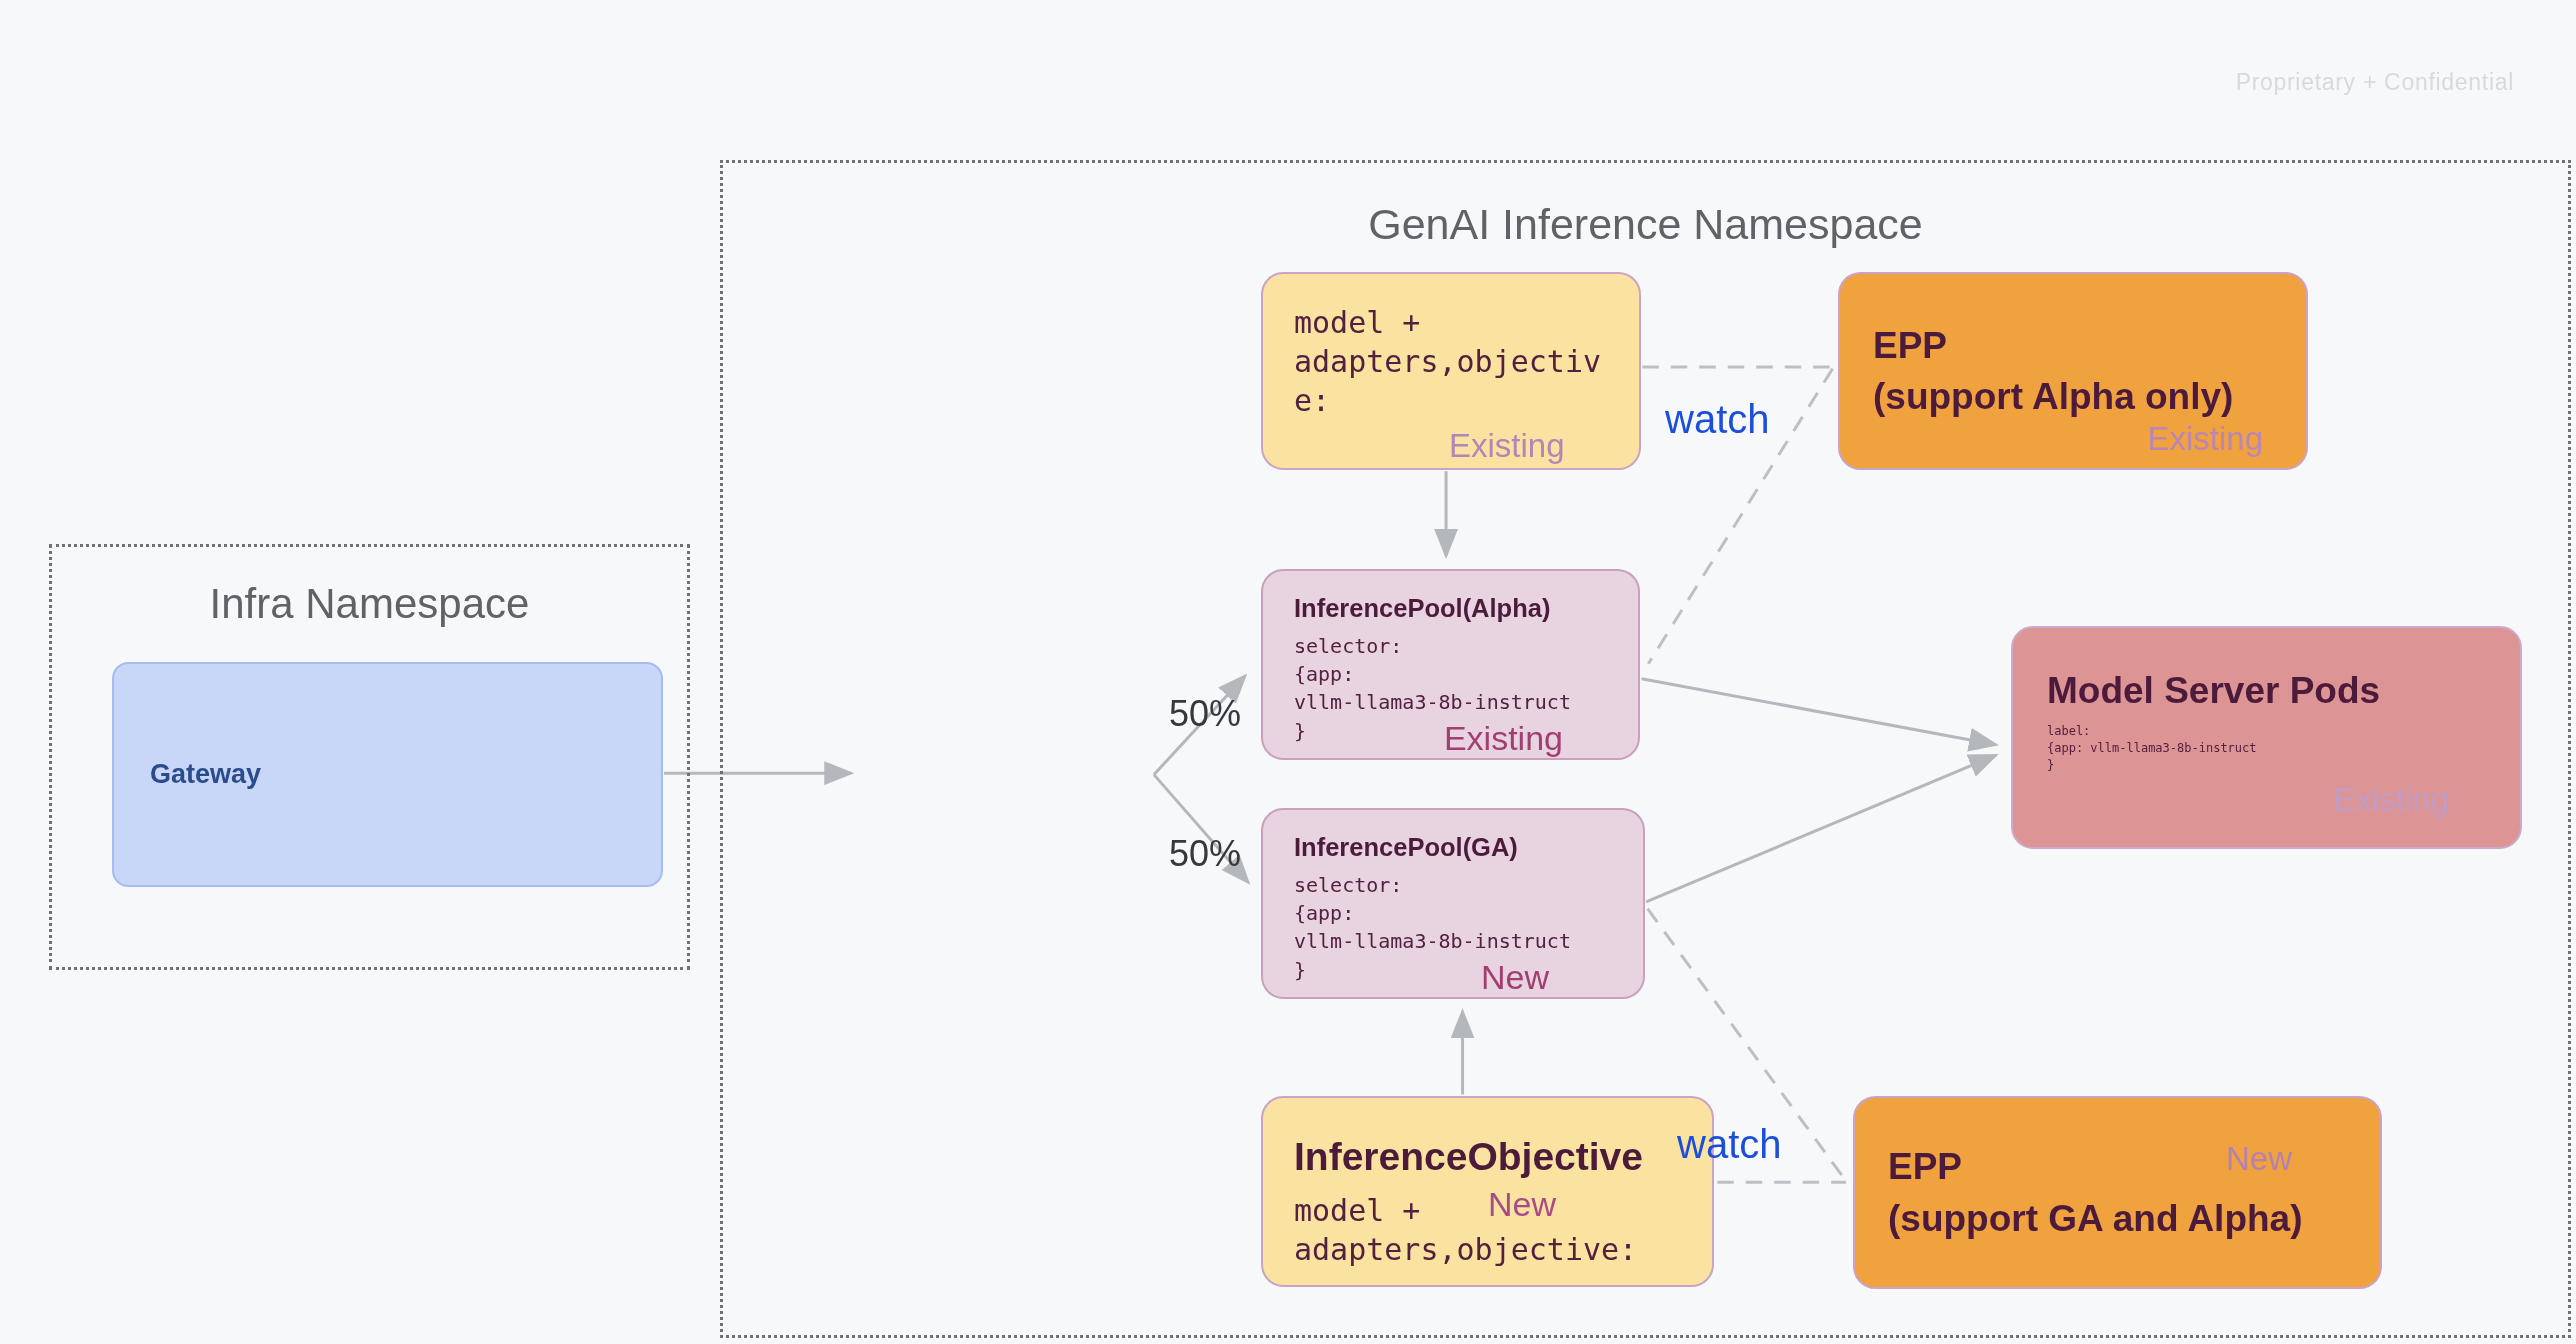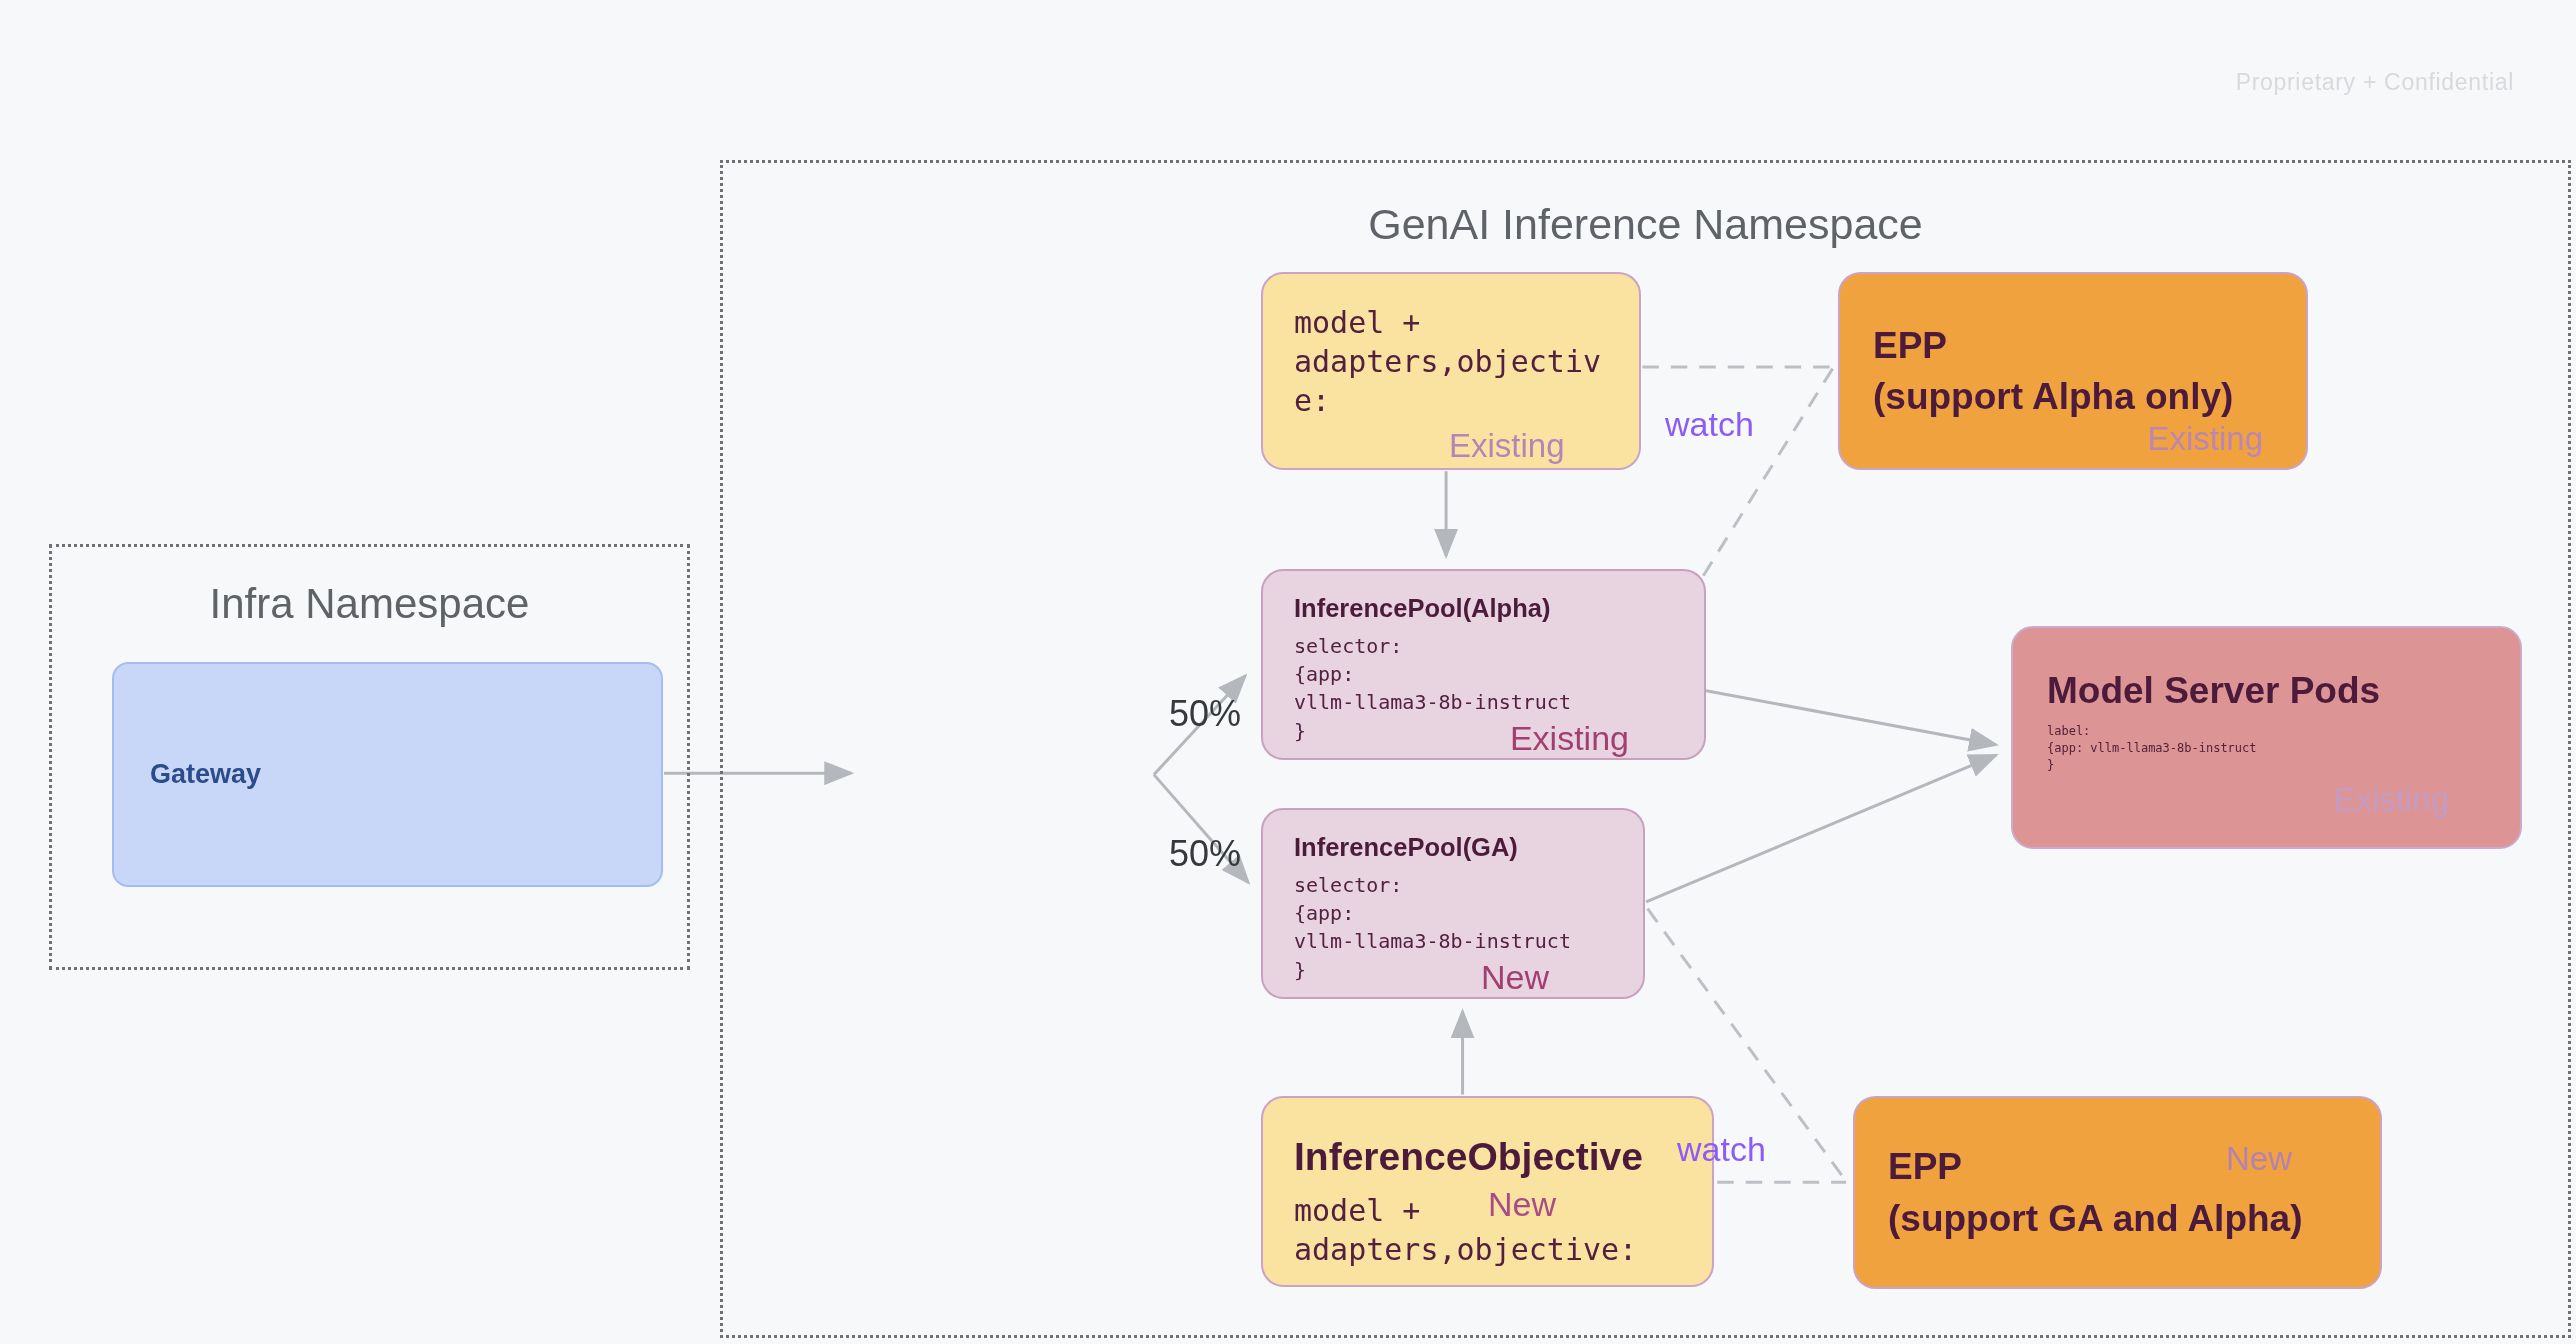--- a/index.html
+++ b/index.html
@@ -73,21 +73,21 @@
   .epp .title{font-size:37px;line-height:1.38;}
   .epp-alpha{left:1838px;top:272px;width:470px;height:198px;}
   .epp-alpha .status{right:43px;bottom:10.5px;color:#BB86B4;}
   .epp-ga{left:1853px;top:1096px;width:529px;height:193px;}
   .epp-ga .status{right:88px;top:42px;color:#B581AF;}
 
   
   .pool{background:#E7D4E0;border-color:#C9A0BE;padding:21px 0 0 31px;}
   .pool .title{font-size:25.5px;}
   .pool .code{font-size:20px;line-height:1.42;margin-top:6px;}
-  .pool-alpha{left:1261px;top:569px;width:445px;height:191px;}
+  .pool-alpha{left:1261px;top:569px;width:379px;height:191px;}
   .pool-alpha .status{right:75px;bottom:0px;color:#A23E71;font-size:34px;}
   .pool-ga{left:1261px;top:808px;width:384px;height:191px;}
   .pool-ga .status{right:94px;bottom:0px;color:#A23E71;font-size:34px;}
 
   
   .pods{
     left:2011px;top:626px;width:511px;height:223px;
     background:#DD9494;border-color:#CBAACD;border-radius:22px;
     padding:39px 0 0 34px;
   }
@@ -98,21 +98,21 @@
   
   .inference-objective{
     left:1261px;top:1096px;width:453px;height:191px;
     background:#FAE3A0;padding:33px 0 0 31px;
   }
   .inference-objective .title{font-size:39px;}
   .inference-objective .code{font-size:30px;line-height:1.3;margin-top:9px;}
   .inference-objective .status{left:225px;top:87px;color:#A84C86;font-size:34px;}
 
   
-  .edge-label{position:absolute;color:#8b5cf6;font-size:34px;margin-top:8px;}
+  .edge-label{position:absolute;color:#1d4ed8;font-size:40px;}
   .pct-label{position:absolute;color:#35383C;font-size:36px;}
   .pct-top{left:1169px;top:693px;}
   .pct-bottom{left:1169px;top:833px;}
   .watch-top{left:1665px;top:397px;}
   .watch-bottom{left:1677px;top:1122px;}
 </style>
 </head>
 <body>
 
 <div class="stage">

